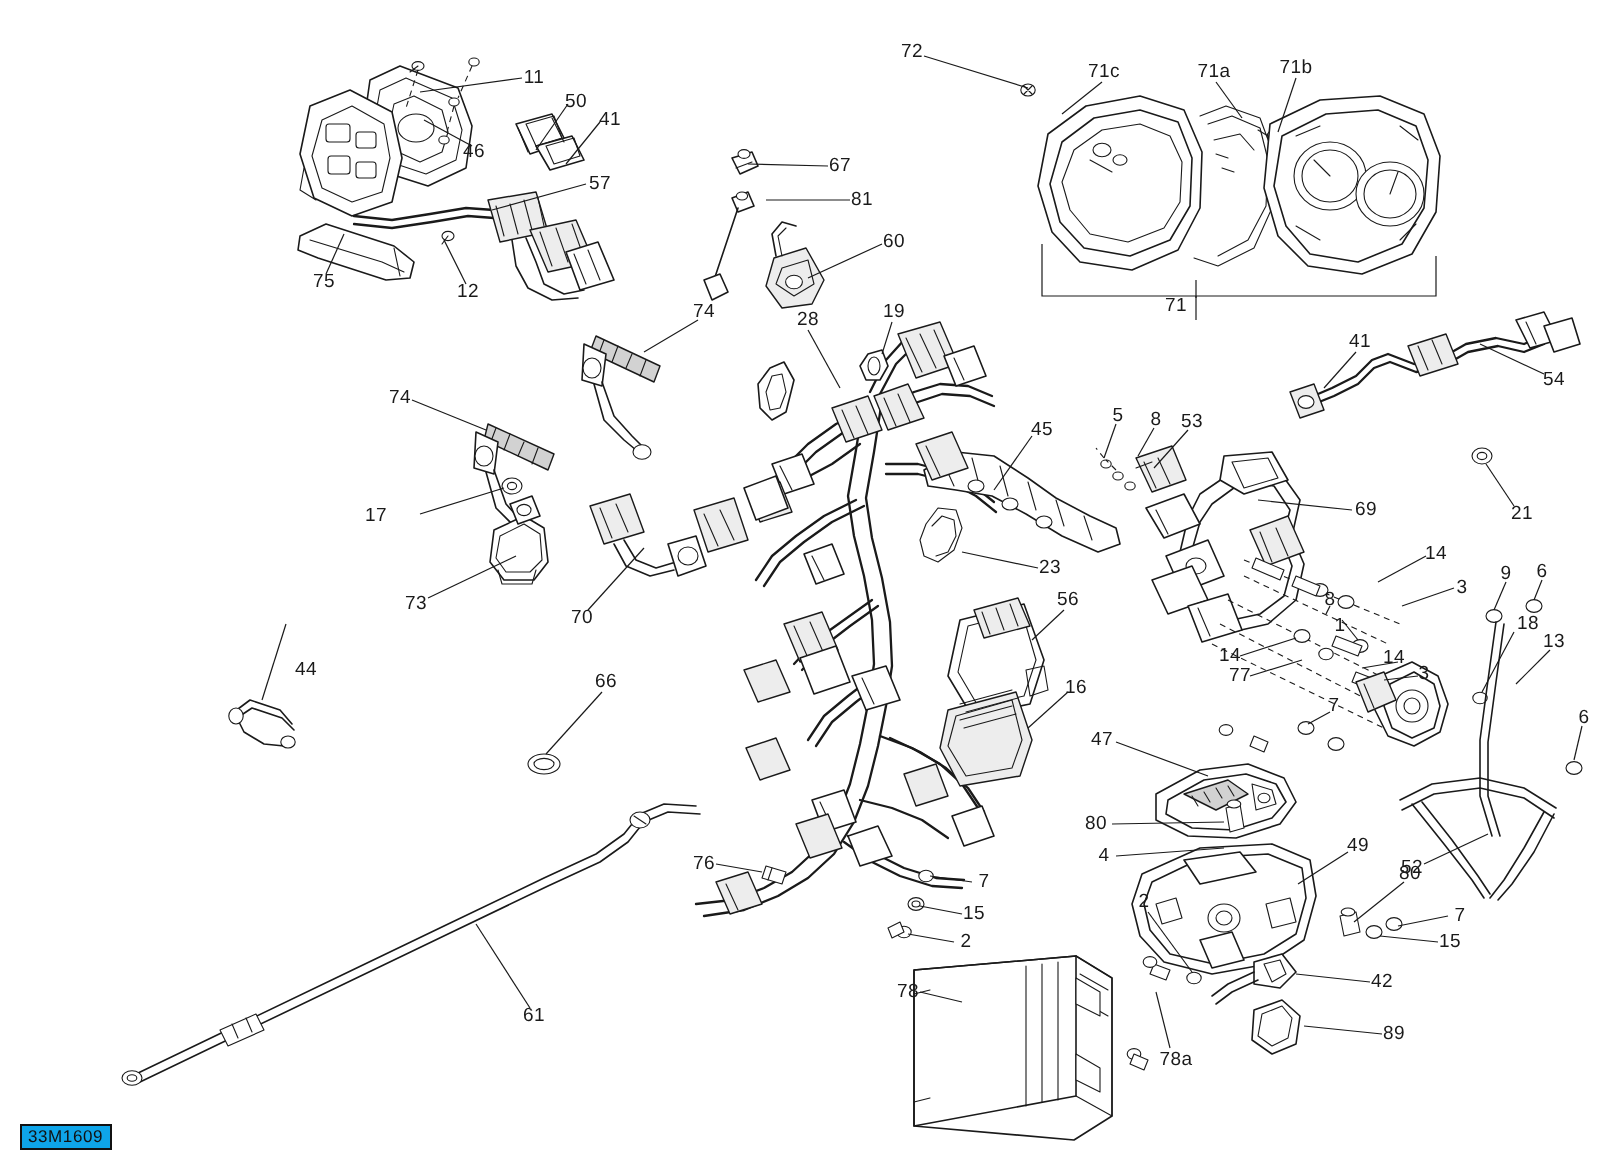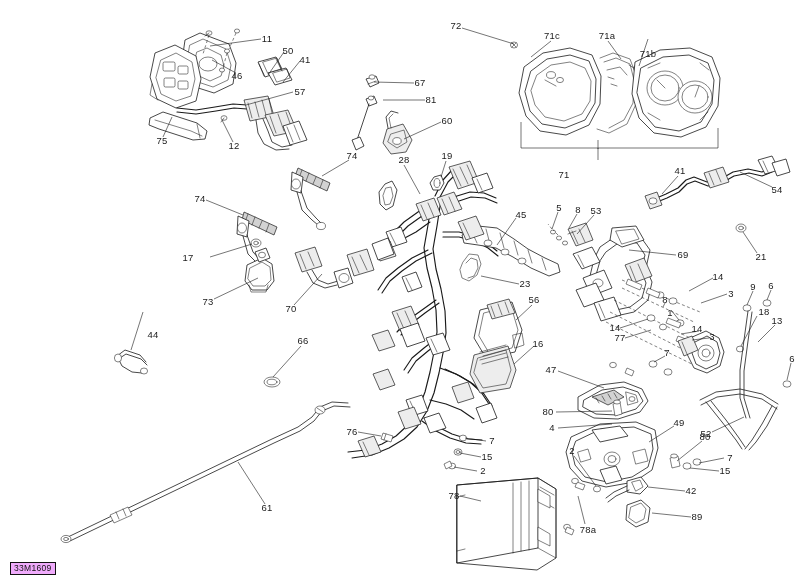--- a/index.html
+++ b/index.html
@@ -35,21 +35,21 @@
   #partcode {
     position: absolute;
     left: 10px;
     top: 562px;
     font-family: "Liberation Sans", sans-serif;
     font-size: 8.5px;
     color: #111;
     letter-spacing: 0.3px;
     border: 1px solid #111;
     padding: 1px 3px 1px 3px;
-    background: #f0abfc;
+    background: #0ea5e9;
     line-height: 1;
   }
 </style>
 </head>
 <body>
 
 <div id="sheet">
 
   <svg id="artwork" viewBox="0 0 800 583" xmlns="http://www.w3.org/2000/svg">
     <defs>
@@ -541,22 +541,22 @@
       <div class="callout" style="left: 237px; top: 76px;">46</div>
       <div class="callout" style="left: 300px; top: 92px;">57</div>
       <div class="callout" style="left: 162px; top: 141px;">75</div>
       <div class="callout" style="left: 234px; top: 146px;">12</div>
       <div class="callout" style="left: 420px; top: 83px;">67</div>
       <div class="callout" style="left: 431px; top: 100px;">81</div>
       <div class="callout" style="left: 447px; top: 121px;">60</div>
       <div class="callout" style="left: 456px; top: 26px;">72</div>
       <div class="callout" style="left: 552px; top: 36px;">71c</div>
       <div class="callout" style="left: 607px; top: 36px;">71a</div>
-      <div class="callout" style="left: 648px; top: 34px; margin-top: 20px;">71b</div>
-      <div class="callout" style="left: 564px; top: 153px; margin-top: 22px;">71</div>
+      <div class="callout" style="left: 648px; top: 34px;">71b</div>
+      <div class="callout" style="left: 588px; top: 153px;">71</div>
       <div class="callout" style="left: 680px; top: 171px;">41</div>
       <div class="callout" style="left: 777px; top: 190px;">54</div>
       <div class="callout" style="left: 761px; top: 257px;">21</div>
       <div class="callout" style="left: 352px; top: 156px;">74</div>
       <div class="callout" style="left: 404px; top: 160px;">28</div>
       <div class="callout" style="left: 447px; top: 156px;">19</div>
       <div class="callout" style="left: 521px; top: 215px;">45</div>
       <div class="callout" style="left: 200px; top: 199px;">74</div>
       <div class="callout" style="left: 188px; top: 258px;">17</div>
       <div class="callout" style="left: 208px; top: 302px;">73</div>

